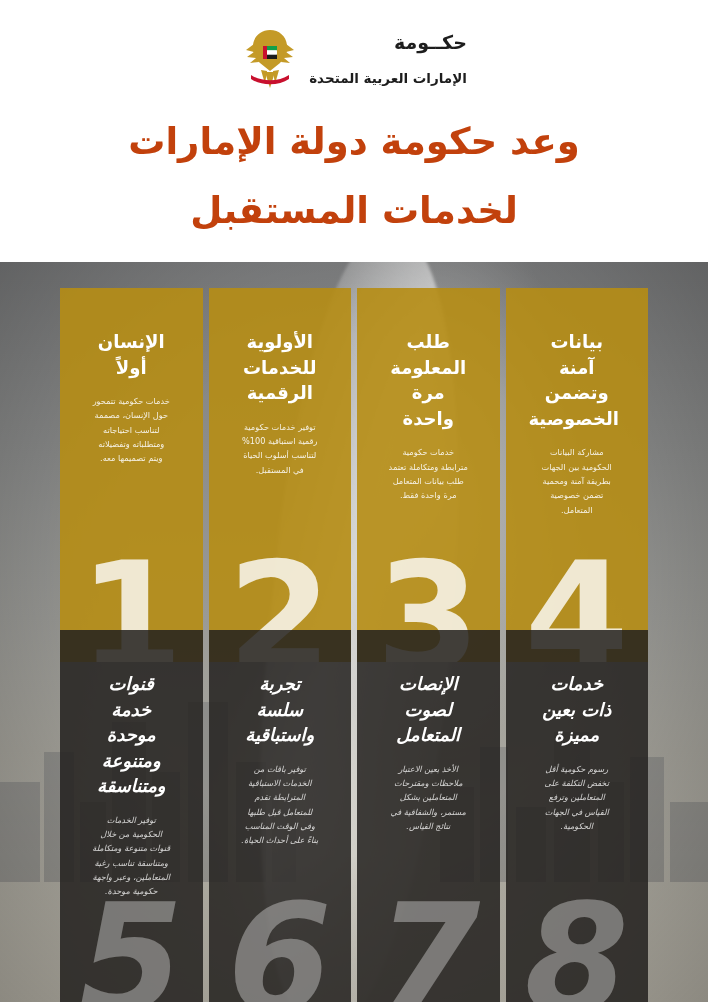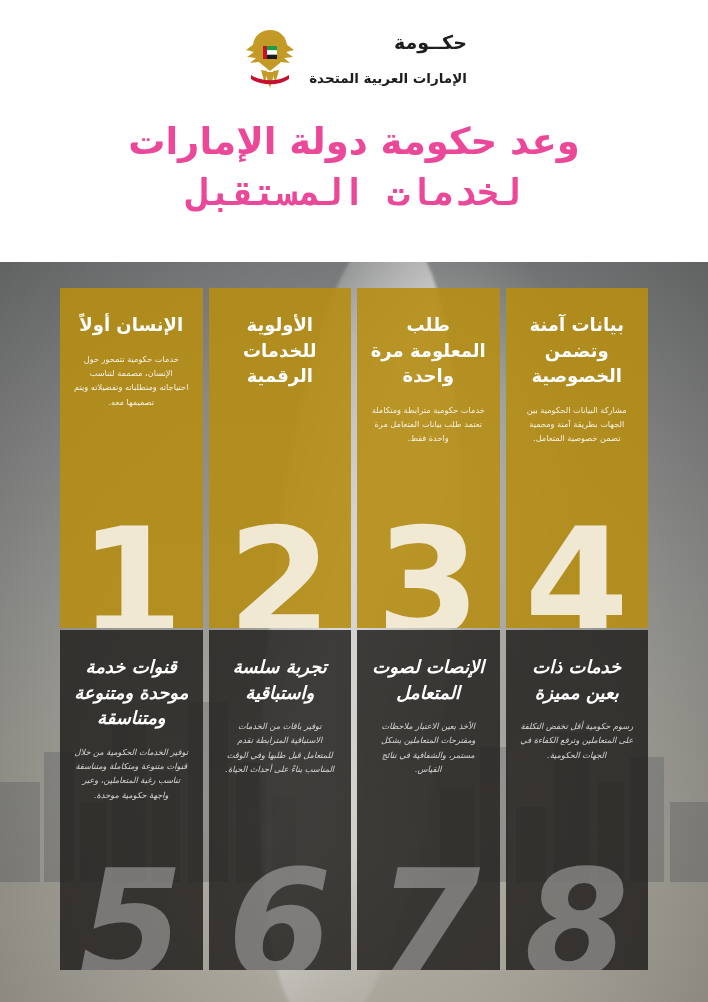--- a/index.html
+++ b/index.html
@@ -49,35 +49,34 @@
   .gov-text .l2 {
     font-size: 13.5px;
     font-weight: bold;
     color: #1d1d1d;
     margin-top: 16px;
   }
 
   .main-title {
     margin-top: 26px;
     text-align: center;
-    color: #ec4899;
+    color: #c2410c;
     font-weight: bold;
     line-height: 1.32;
   }
   .main-title .tl1 {
     font-size: 37px;
     letter-spacing: 0px;
     white-space: nowrap;
   }
   .main-title .tl2 {
     font-size: 37px;
     letter-spacing: 3px;
-    margin-top: 4px;
+    margin-top: 20px;
     white-space: nowrap;
-    font-family: Liberation Mono, monospace;
   }
 
   
   .board {
     position: absolute;
     top: 262px;
     left: 0;
     width: 708px;
     height: 740px;
     overflow: hidden;
@@ -129,21 +128,21 @@
     gap: 6px;
   }
   .grid.bottom {
     top: 368px;
   }
   .card {
     width: 144px;
     height: 340px;
     position: relative;
     overflow: hidden;
-    padding: 0;
+    padding: 17px;
   }
   .card.gold {
     background: rgba(182,141,20,0.90);
   }
   .card.dark {
     background: rgba(36,34,31,0.86);
     font-style: italic;
   }
   .card .c-title {
     color: #ffffff;
@@ -250,35 +249,36 @@
     </div>
 
     <div class="card gold">
       <div class="c-title">طلب المعلومة مرة واحدة</div>
       <div class="c-desc">خدمات حكومية مترابطة ومتكاملة تعتمد طلب بيانات المتعامل مرة واحدة فقط.</div>
       <div class="c-num">3</div>
     </div>
 
     <div class="card gold">
       <div class="c-title">الأولوية للخدمات الرقمية</div>
+      <div class="c-desc">توفير خدمات حكومية رقمية استباقية 100% لتناسب أسلوب الحياة في المستقبل.</div>
       <div class="c-num">2</div>
     </div>
 
     <div class="card gold">
       <div class="c-title">الإنسان أولاً</div>
       <div class="c-desc">خدمات حكومية تتمحور حول الإنسان، مصممة لتناسب احتياجاته ومتطلباته وتفضيلاته ويتم تصميمها معه.</div>
       <div class="c-num">1</div>
     </div>
   </div>
 
   <div class="grid bottom">
 
     <div class="card dark">
       <div class="c-title">خدمات ذات بعين مميزة</div>
-      <div class="c-desc">رسوم حكومية أقل تخفض التكلفة على المتعاملين وترفع الكفاءة في الجهات الحكومية.</div>
+      <div class="c-desc">رسوم حكومية أقل تخفض التكلفة على المتعاملين وترفع القياس في الجهات الحكومية.</div>
       <div class="c-num">8</div>
     </div>
 
     <div class="card dark">
       <div class="c-title">الإنصات لصوت المتعامل</div>
       <div class="c-desc">الأخذ بعين الاعتبار ملاحظات ومقترحات المتعاملين بشكل مستمر، والشفافية في نتائج القياس.</div>
       <div class="c-num">7</div>
     </div>
 
     <div class="card dark">

